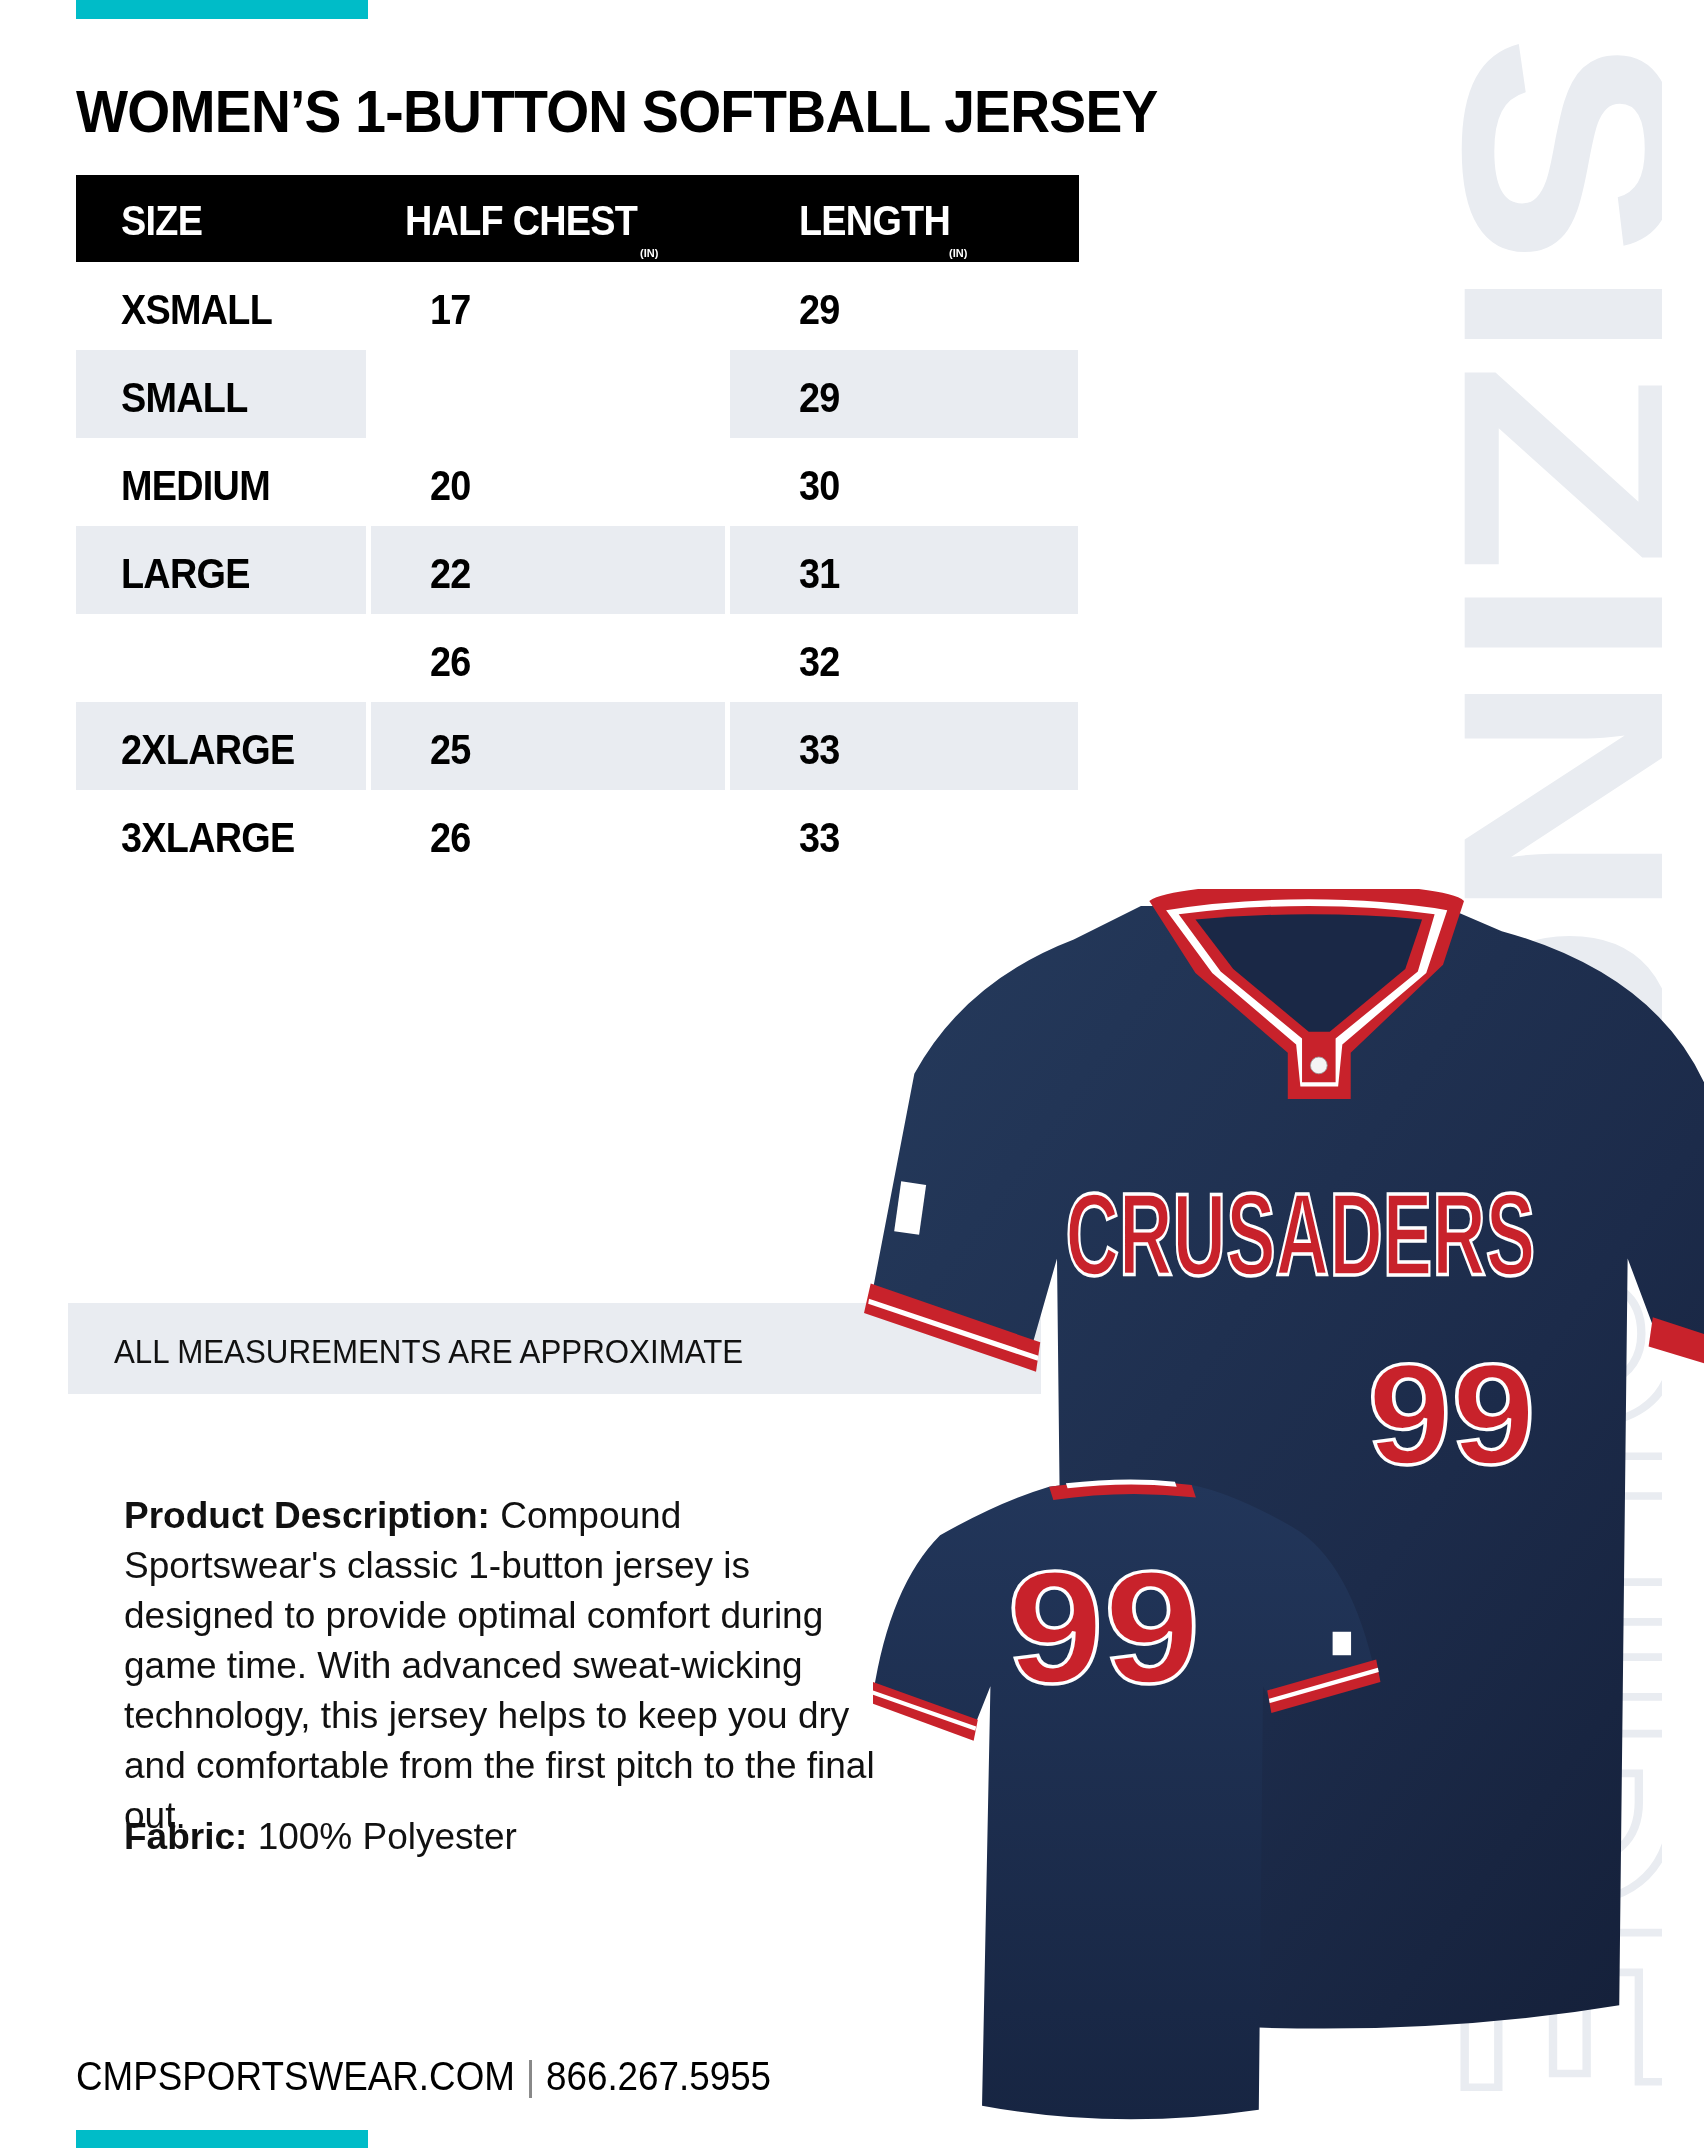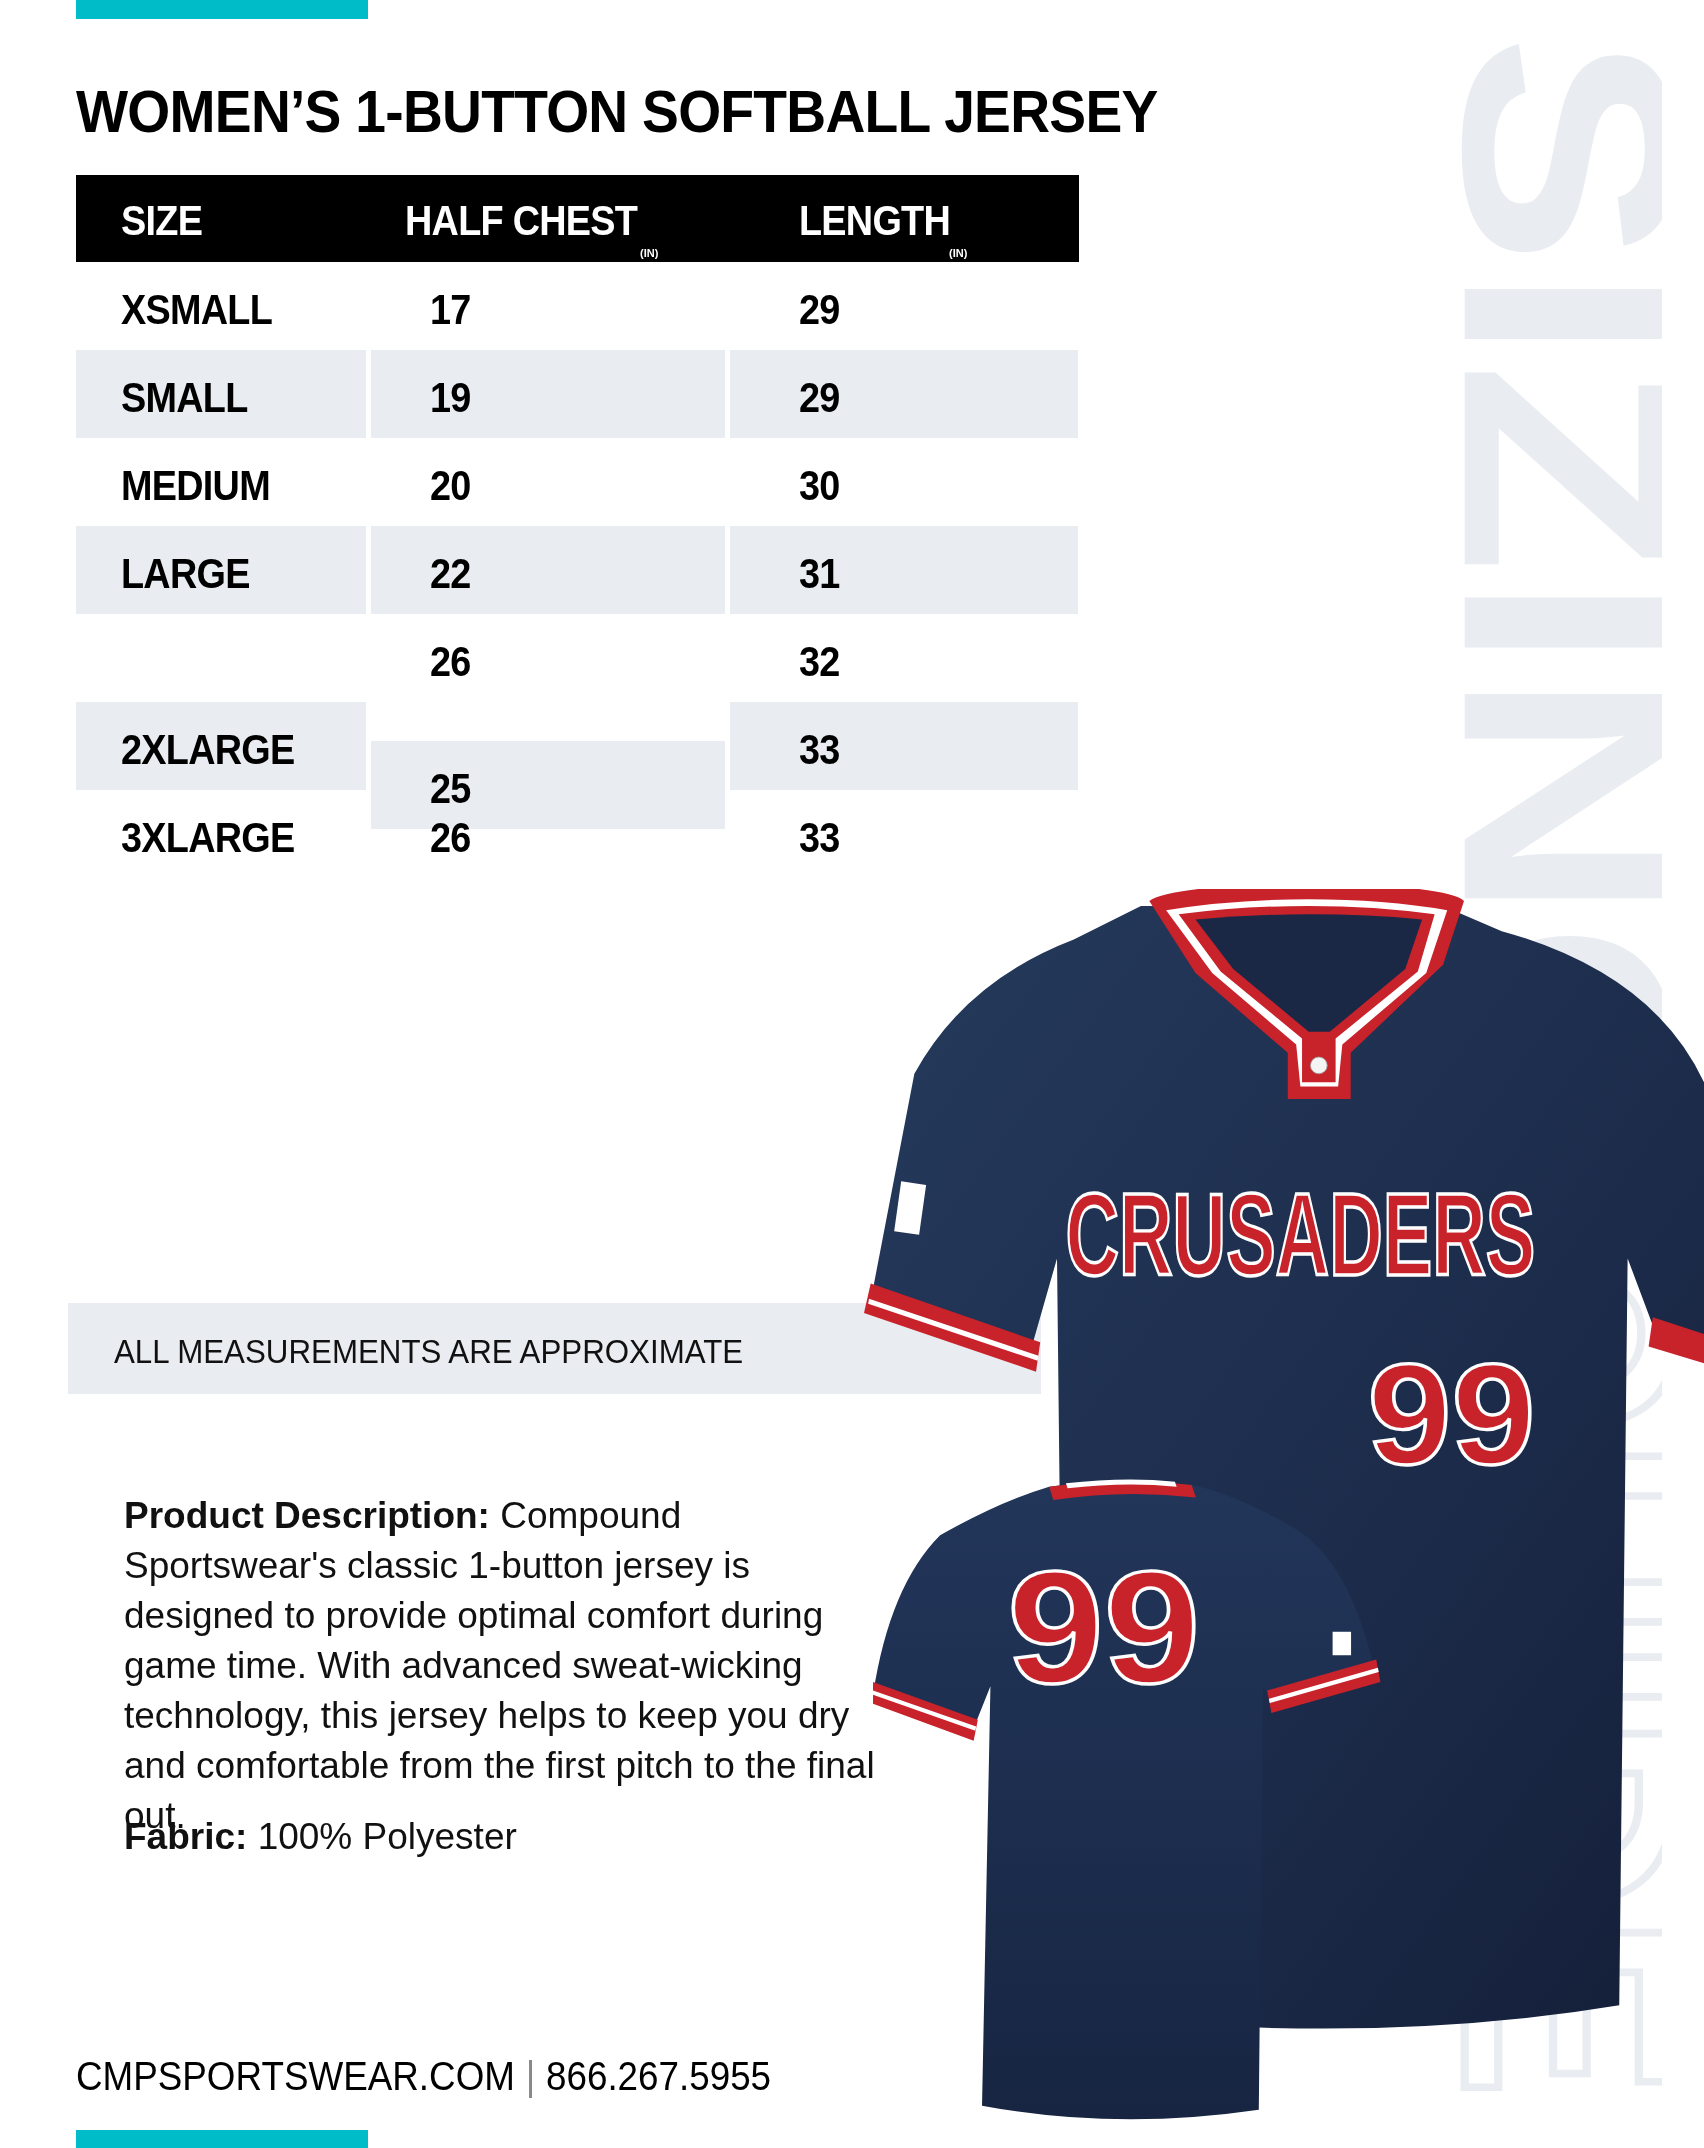--- a/index.html
+++ b/index.html
@@ -58,23 +58,20 @@
         <span class="txt" style="left:59px;">17</span>
       </div>
     <div class="cell c3">
         <span class="txt" style="left:69px;">29</span>
       </div>
   </div>
   <div class="row alt">
     <div class="cell c1">
         <span class="txt" style="left:45px;">SMALL</span>
       </div>
-    <div class="cell c2" style="width:354px;">
-        <span class="txt" style="left:59px;">19</span>
-      </div>
     <div class="cell c3" style="left:654px;">
         <span class="txt" style="left:69px;">29</span>
       </div>
   </div>
   <div class="row">
     <div class="cell c1">
         <span class="txt" style="left:45px;">MEDIUM</span>
       </div>
     <div class="cell c2">
         <span class="txt" style="left:59px;">20</span>
@@ -99,21 +96,21 @@
         <span class="txt" style="left:59px;">26</span>
       </div>
     <div class="cell c3">
         <span class="txt" style="left:69px;">32</span>
       </div>
   </div>
   <div class="row alt">
     <div class="cell c1">
         <span class="txt" style="left:45px;">2XLARGE</span>
       </div>
-    <div class="cell c2" style="width:354px;margin-top:39px;">
+    <div class="cell c2" style="width:354px;">
         <span class="txt" style="left:59px;">25</span>
       </div>
     <div class="cell c3" style="left:654px;">
         <span class="txt" style="left:69px;">33</span>
       </div>
   </div>
   <div class="row">
     <div class="cell c1">
         <span class="txt" style="left:45px;">3XLARGE</span>
       </div>

